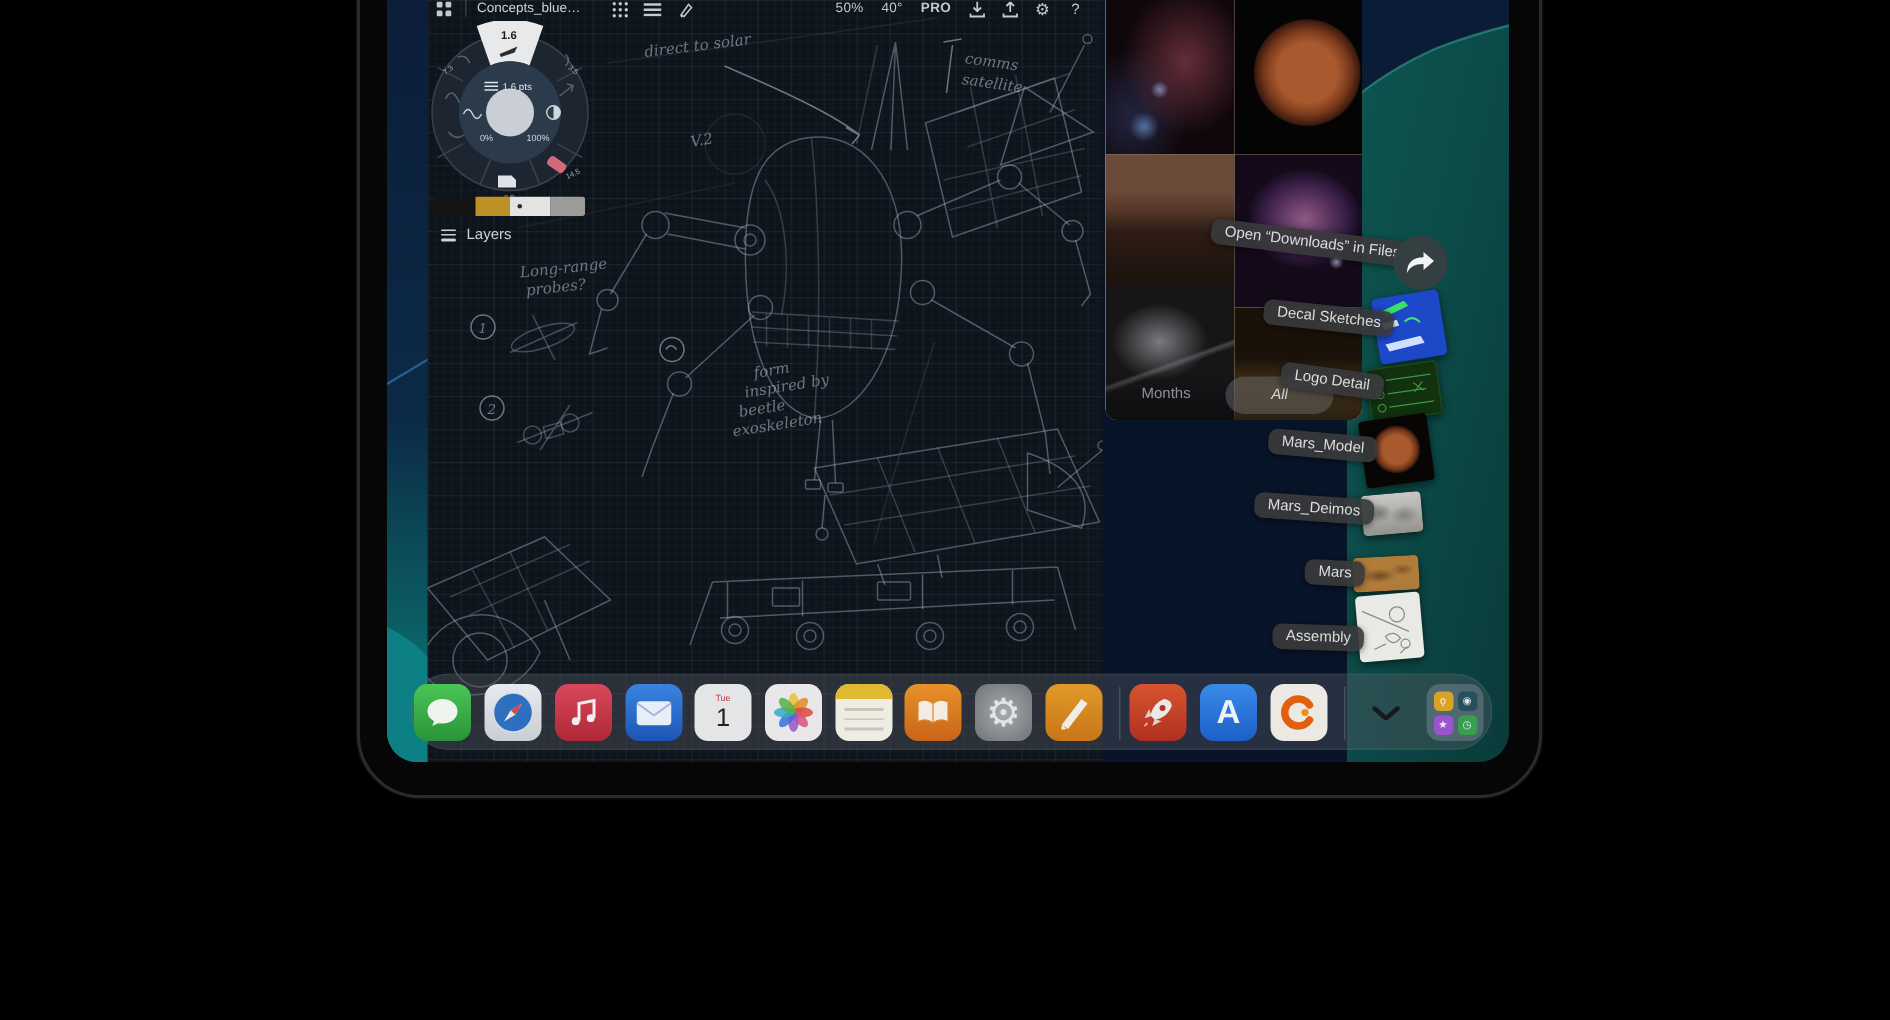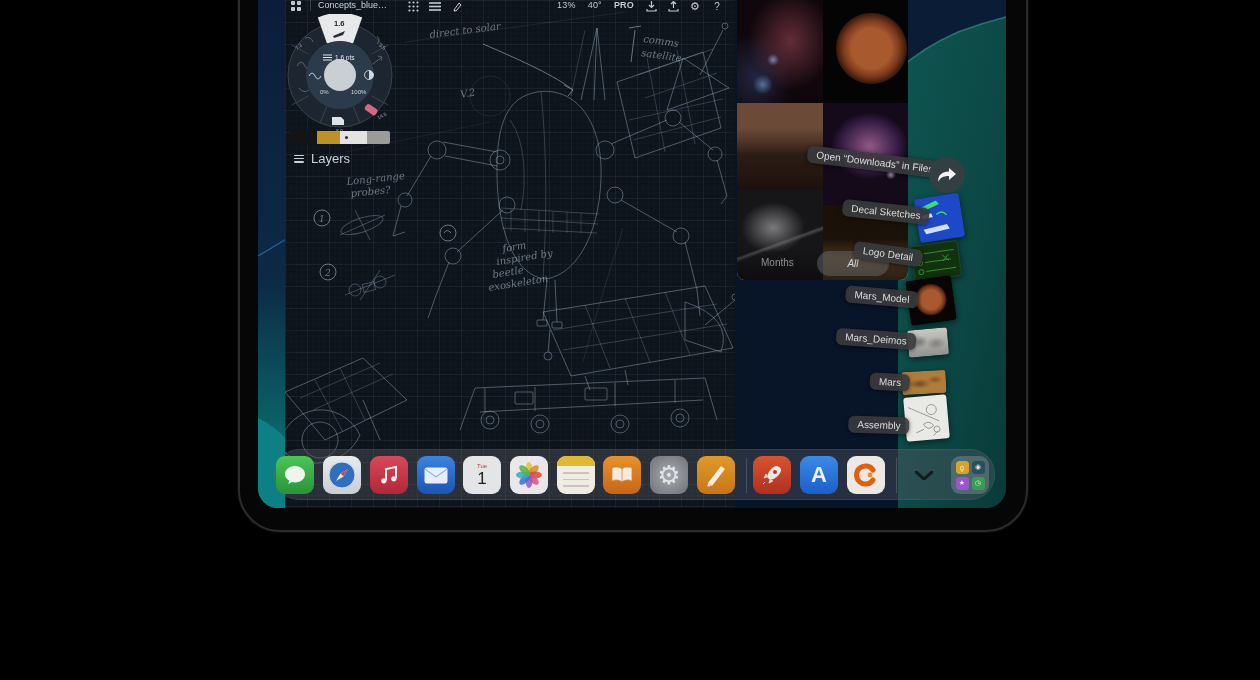--- a/index.html
+++ b/index.html
@@ -33,21 +33,21 @@
   .tb-sep { width:1px; height:11px; background:rgba(255,255,255,.18); margin:0 3px; }
   .tb-txt { font-size:9px; color:#c3c9d1; margin:0 6px; letter-spacing:.2px; }
   #c-sketch { position:absolute; inset:0; }
   #wheel { position:absolute; left:0; top:14px; width:112px; height:122px; z-index:4; }
   #colorbar { position:absolute; left:5px; top:131px; width:100px; height:13px;
     display:flex; border-radius:2px; overflow:hidden; z-index:4; }
   #colorbar .seg { height:100%; position:relative; }
   #colorbar .dot { position:absolute; left:5px; top:5px; width:3px; height:3px;
     border-radius:50%; background:#2c2c2c; }
   #layersrow { position:absolute; left:9px; top:151px; display:flex; align-items:center;
-    gap:7px; color:#ccd2d9; font-size:13px; z-index:4; }
+    gap:7px; color:#ccd2d9; font-size:10px; z-index:4; }
   .burger { width:10px; height:8px; display:flex; flex-direction:column; justify-content:space-between; }
   .burger i { display:block; height:1.6px; background:#ccd2d9; border-radius:1px; }
 
   
   #photos { position:absolute; left:479px; top:0; width:171px; height:280px;
     border-radius:0 0 8px 8px; overflow:hidden; background:#fef9c3; }
   .ph { position:absolute; }
   #ph-bar { position:absolute; left:0; bottom:0; width:100%; height:32px;
     background:linear-gradient(to top, rgba(8,8,10,.6), rgba(8,8,10,0));
     z-index:3; }
@@ -263,21 +263,21 @@
               <line x1="0" y1="9" x2="12" y2="9"></line>
             </g>
           </svg>
       </span>
       <span class="tb-ic">
         <svg width="11" height="11">
             <path d="M2,9 L7,2 L9,4 L4,10 Z M2,9 L2.5,10.5" fill="none" stroke="#c3c9d1" stroke-width="1"></path>
           </svg>
       </span>
       <span style="flex:1"></span>
-      <span class="tb-txt">13%</span>
+      <span class="tb-txt">50%</span>
       <span class="tb-txt">40°</span>
       <span class="tb-txt" style="font-weight:bold">PRO</span>
       <span class="tb-ic">
         <svg width="11" height="11">
             <path d="M5.5,0 V6 M3,4 L5.5,6.5 L8,4 M1,8 V10 H10 V8" fill="none" stroke="#c3c9d1" stroke-width="1.2"></path>
           </svg>
       </span>
       <span class="tb-ic">
         <svg width="11" height="11">
             <path d="M5.5,7 V1 M3,3 L5.5,.5 L8,3 M1,8 V10 H10 V8" fill="none" stroke="#c3c9d1" stroke-width="1.2"></path>

